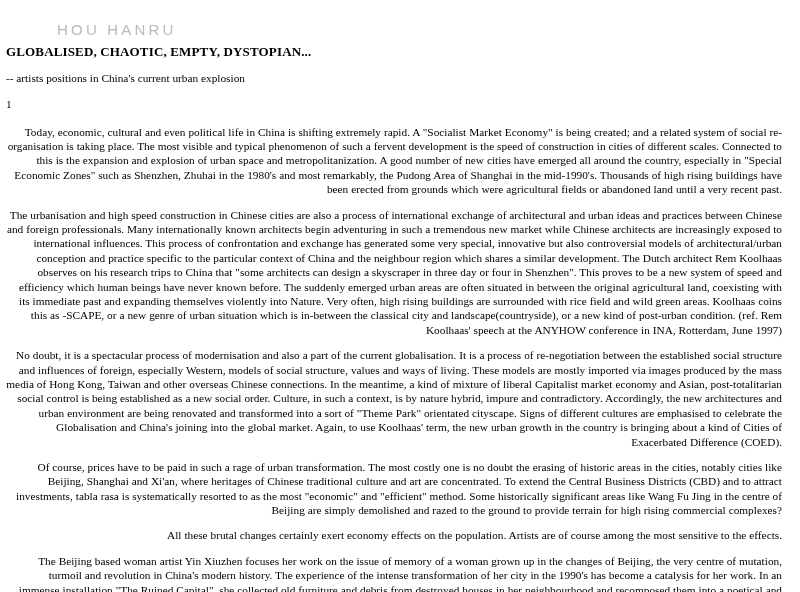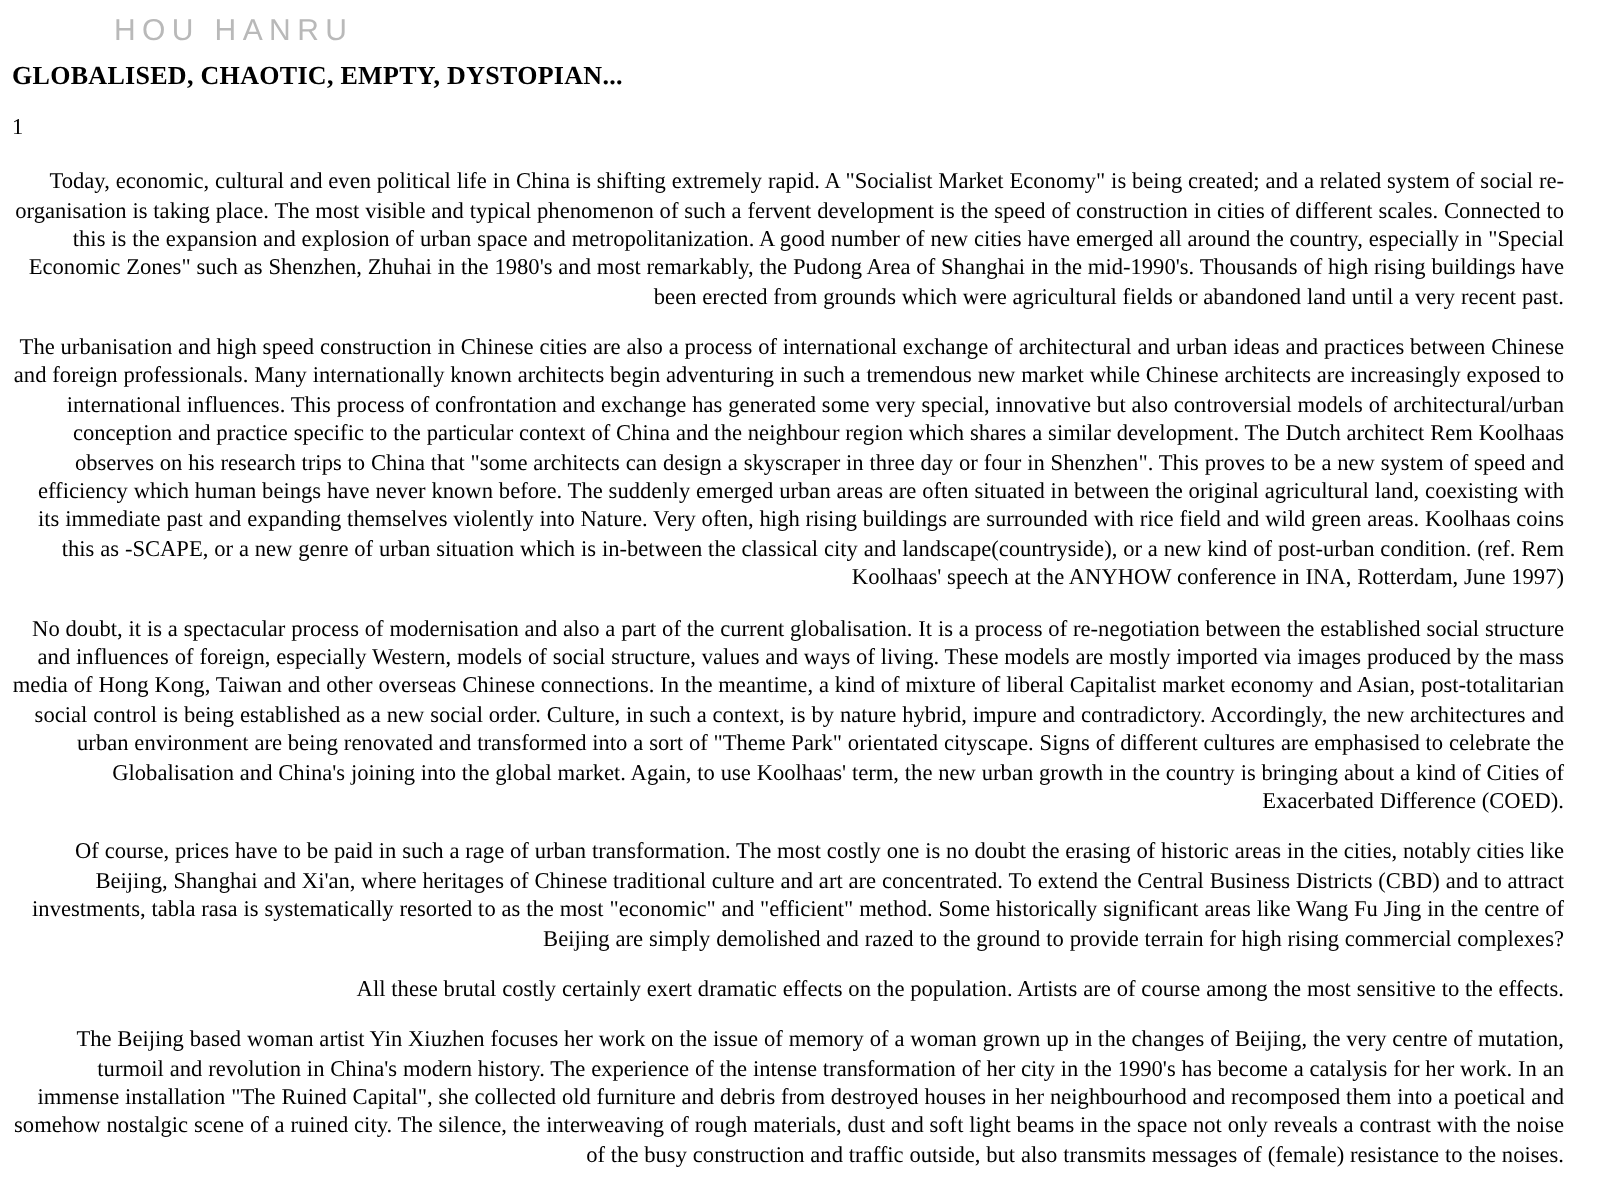--- a/index.html
+++ b/index.html
@@ -13,21 +13,21 @@
     height: 592px;
     overflow: hidden;
     font-family: "Liberation Serif", "DejaVu Serif", serif;
     color: #000000;
   }
   .page {
     position: relative;
     width: 800px;
     height: 592px;
     box-sizing: border-box;
-    padding: 0 10px 0 5px;
+    padding: 14px 10px 0 5px;
   }
   
   .masthead {
     height: 30px;
     padding-left: 52px;
     display: flex;
     align-items: center;
   }
   .site-logo {
     font-family: "Liberation Sans", "DejaVu Sans", sans-serif;
@@ -78,27 +78,28 @@
 <div class="page">
 
   <header class="masthead">
     <div class="site-logo">HOU HANRU</div>
   </header>
 
   <article class="article">
 
     <h1 class="article-title">GLOBALISED, CHAOTIC, EMPTY, DYSTOPIAN...</h1>
 
+    <div class="article-subtitle">-- artists positions in China's current urban explosion</div>
 
     <div class="section-number">1</div>
 
     <div id="paragraph-container">
         <p class="body-par">Today, economic, cultural and even political life in China is shifting extremely rapid. A "Socialist Market Economy" is being created; and a related system of social re-organisation is taking place. The most visible and typical phenomenon of such a fervent development is the speed of construction in cities of different scales. Connected to this is the expansion and explosion of urban space and metropolitanization. A good number of new cities have emerged all around the country, especially in "Special Economic Zones" such as Shenzhen, Zhuhai in the 1980's and most remarkably, the Pudong Area of Shanghai in the mid-1990's. Thousands of high rising buildings have been erected from grounds which were agricultural fields or abandoned land until a very recent past.</p>
         <p class="body-par">The urbanisation and high speed construction in Chinese cities are also a process of international exchange of architectural and urban ideas and practices between Chinese and foreign professionals. Many internationally known architects begin adventuring in such a tremendous new market while Chinese architects are increasingly exposed to international influences. This process of confrontation and exchange has generated some very special, innovative but also controversial models of architectural/urban conception and practice specific to the particular context of China and the neighbour region which shares a similar development. The Dutch architect Rem Koolhaas observes on his research trips to China that "some architects can design a skyscraper in three day or four in Shenzhen". This proves to be a new system of speed and efficiency which human beings have never known before. The suddenly emerged urban areas are often situated in between the original agricultural land, coexisting with its immediate past and expanding themselves violently into Nature. Very often, high rising buildings are surrounded with rice field and wild green areas. Koolhaas coins this as -SCAPE, or a new genre of urban situation which is in-between the classical city and landscape(countryside), or a new kind of post-urban condition. (ref. Rem Koolhaas' speech at the ANYHOW conference in INA, Rotterdam, June 1997)</p>
         <p class="body-par">No doubt, it is a spectacular process of modernisation and also a part of the current globalisation. It is a process of re-negotiation between the established social structure and influences of foreign, especially Western, models of social structure, values and ways of living. These models are mostly imported via images produced by the mass media of Hong Kong, Taiwan and other overseas Chinese connections. In the meantime, a kind of mixture of liberal Capitalist market economy and Asian, post-totalitarian social control is being established as a new social order. Culture, in such a context, is by nature hybrid, impure and contradictory. Accordingly, the new architectures and urban environment are being renovated and transformed into a sort of "Theme Park" orientated cityscape. Signs of different cultures are emphasised to celebrate the Globalisation and China's joining into the global market. Again, to use Koolhaas' term, the new urban growth in the country is bringing about a kind of Cities of Exacerbated Difference (COED).</p>
         <p class="body-par">Of course, prices have to be paid in such a rage of urban transformation. The most costly one is no doubt the erasing of historic areas in the cities, notably cities like Beijing, Shanghai and Xi'an, where heritages of Chinese traditional culture and art are concentrated. To extend the Central Business Districts (CBD) and to attract investments, tabla rasa is systematically resorted to as the most "economic" and "efficient" method. Some historically significant areas like Wang Fu Jing in the centre of Beijing are simply demolished and razed to the ground to provide terrain for high rising commercial complexes?</p>
-        <p class="body-par">All these brutal costly certainly exert dramatic effects on the population. Artists are of course among the most sensitive to the effects.</p>
+        <p class="body-par">All these brutal changes certainly exert economy effects on the population. Artists are of course among the most sensitive to the effects.</p>
         <p class="body-par">The Beijing based woman artist Yin Xiuzhen focuses her work on the issue of memory of a woman grown up in the changes of Beijing, the very centre of mutation, turmoil and revolution in China's modern history. The experience of the intense transformation of her city in the 1990's has become a catalysis for her work. In an immense installation "The Ruined Capital", she collected old furniture and debris from destroyed houses in her neighbourhood and recomposed them into a poetical and somehow nostalgic scene of a ruined city. The silence, the interweaving of rough materials, dust and soft light beams in the space not only reveals a contrast with the noise of the busy construction and traffic outside, but also transmits messages of (female) resistance to the noises.</p>
       </div>
 
   </article>
 
 </div>
 
 </body></html>

